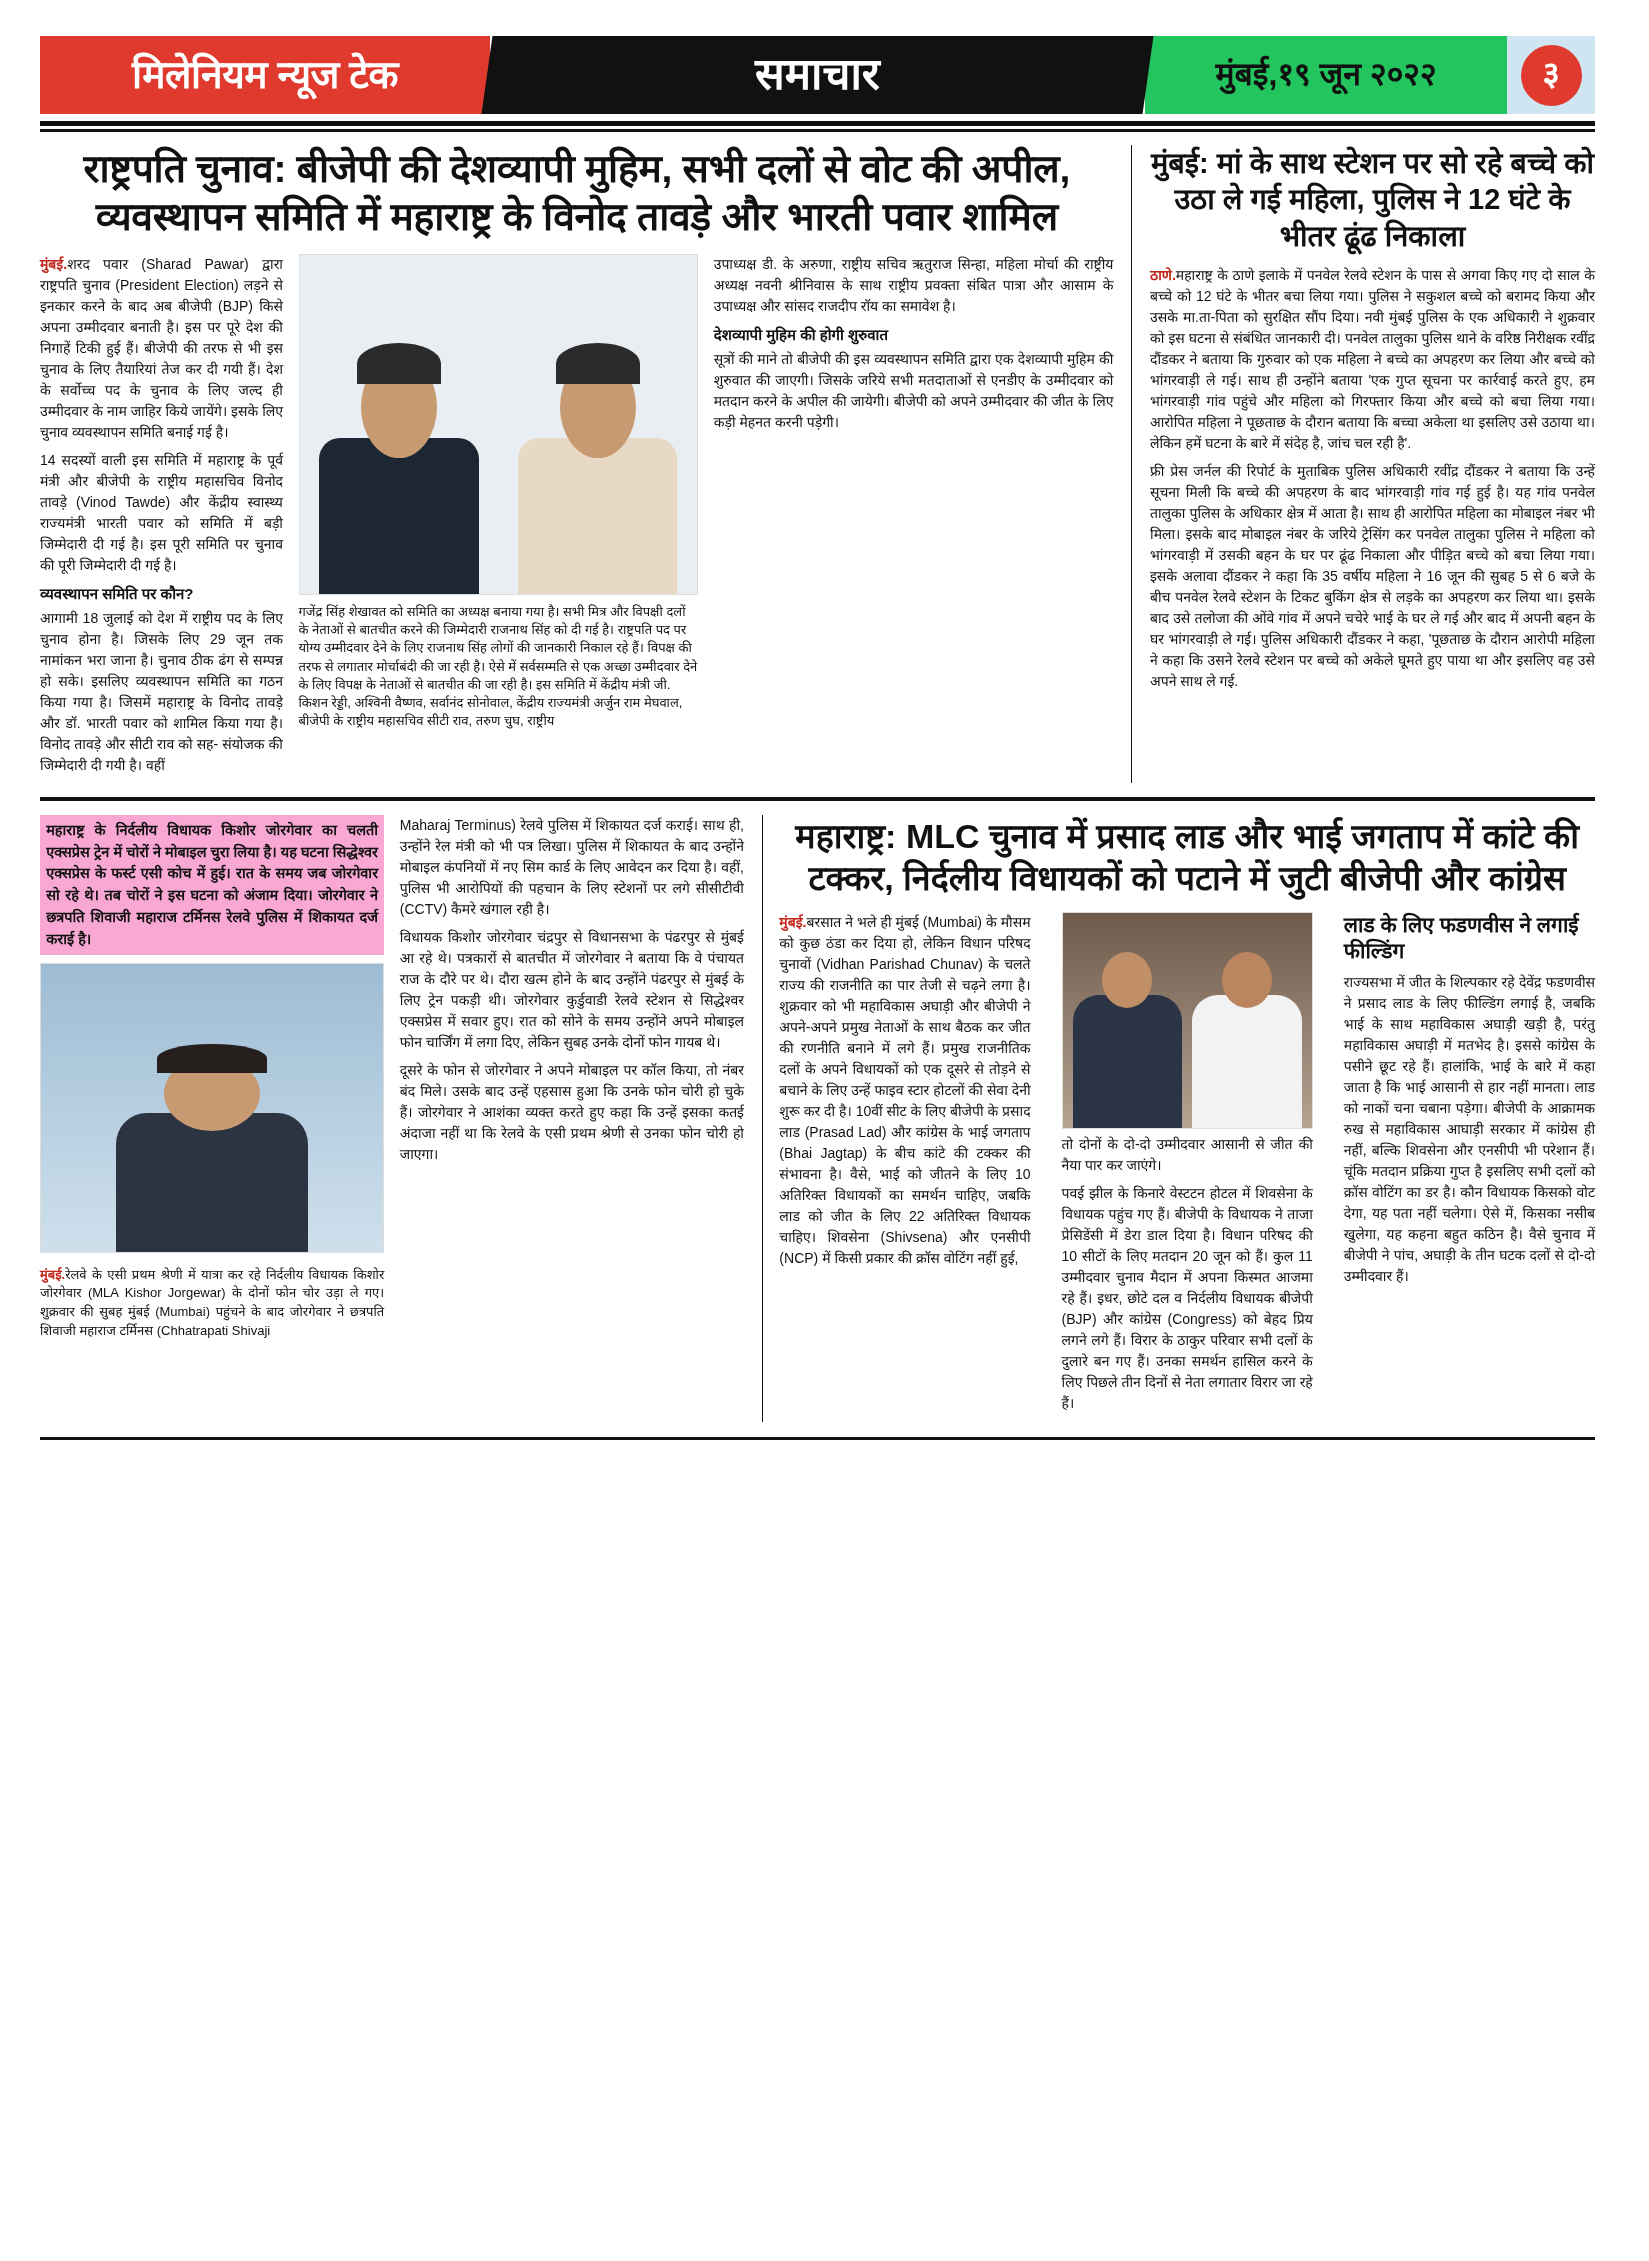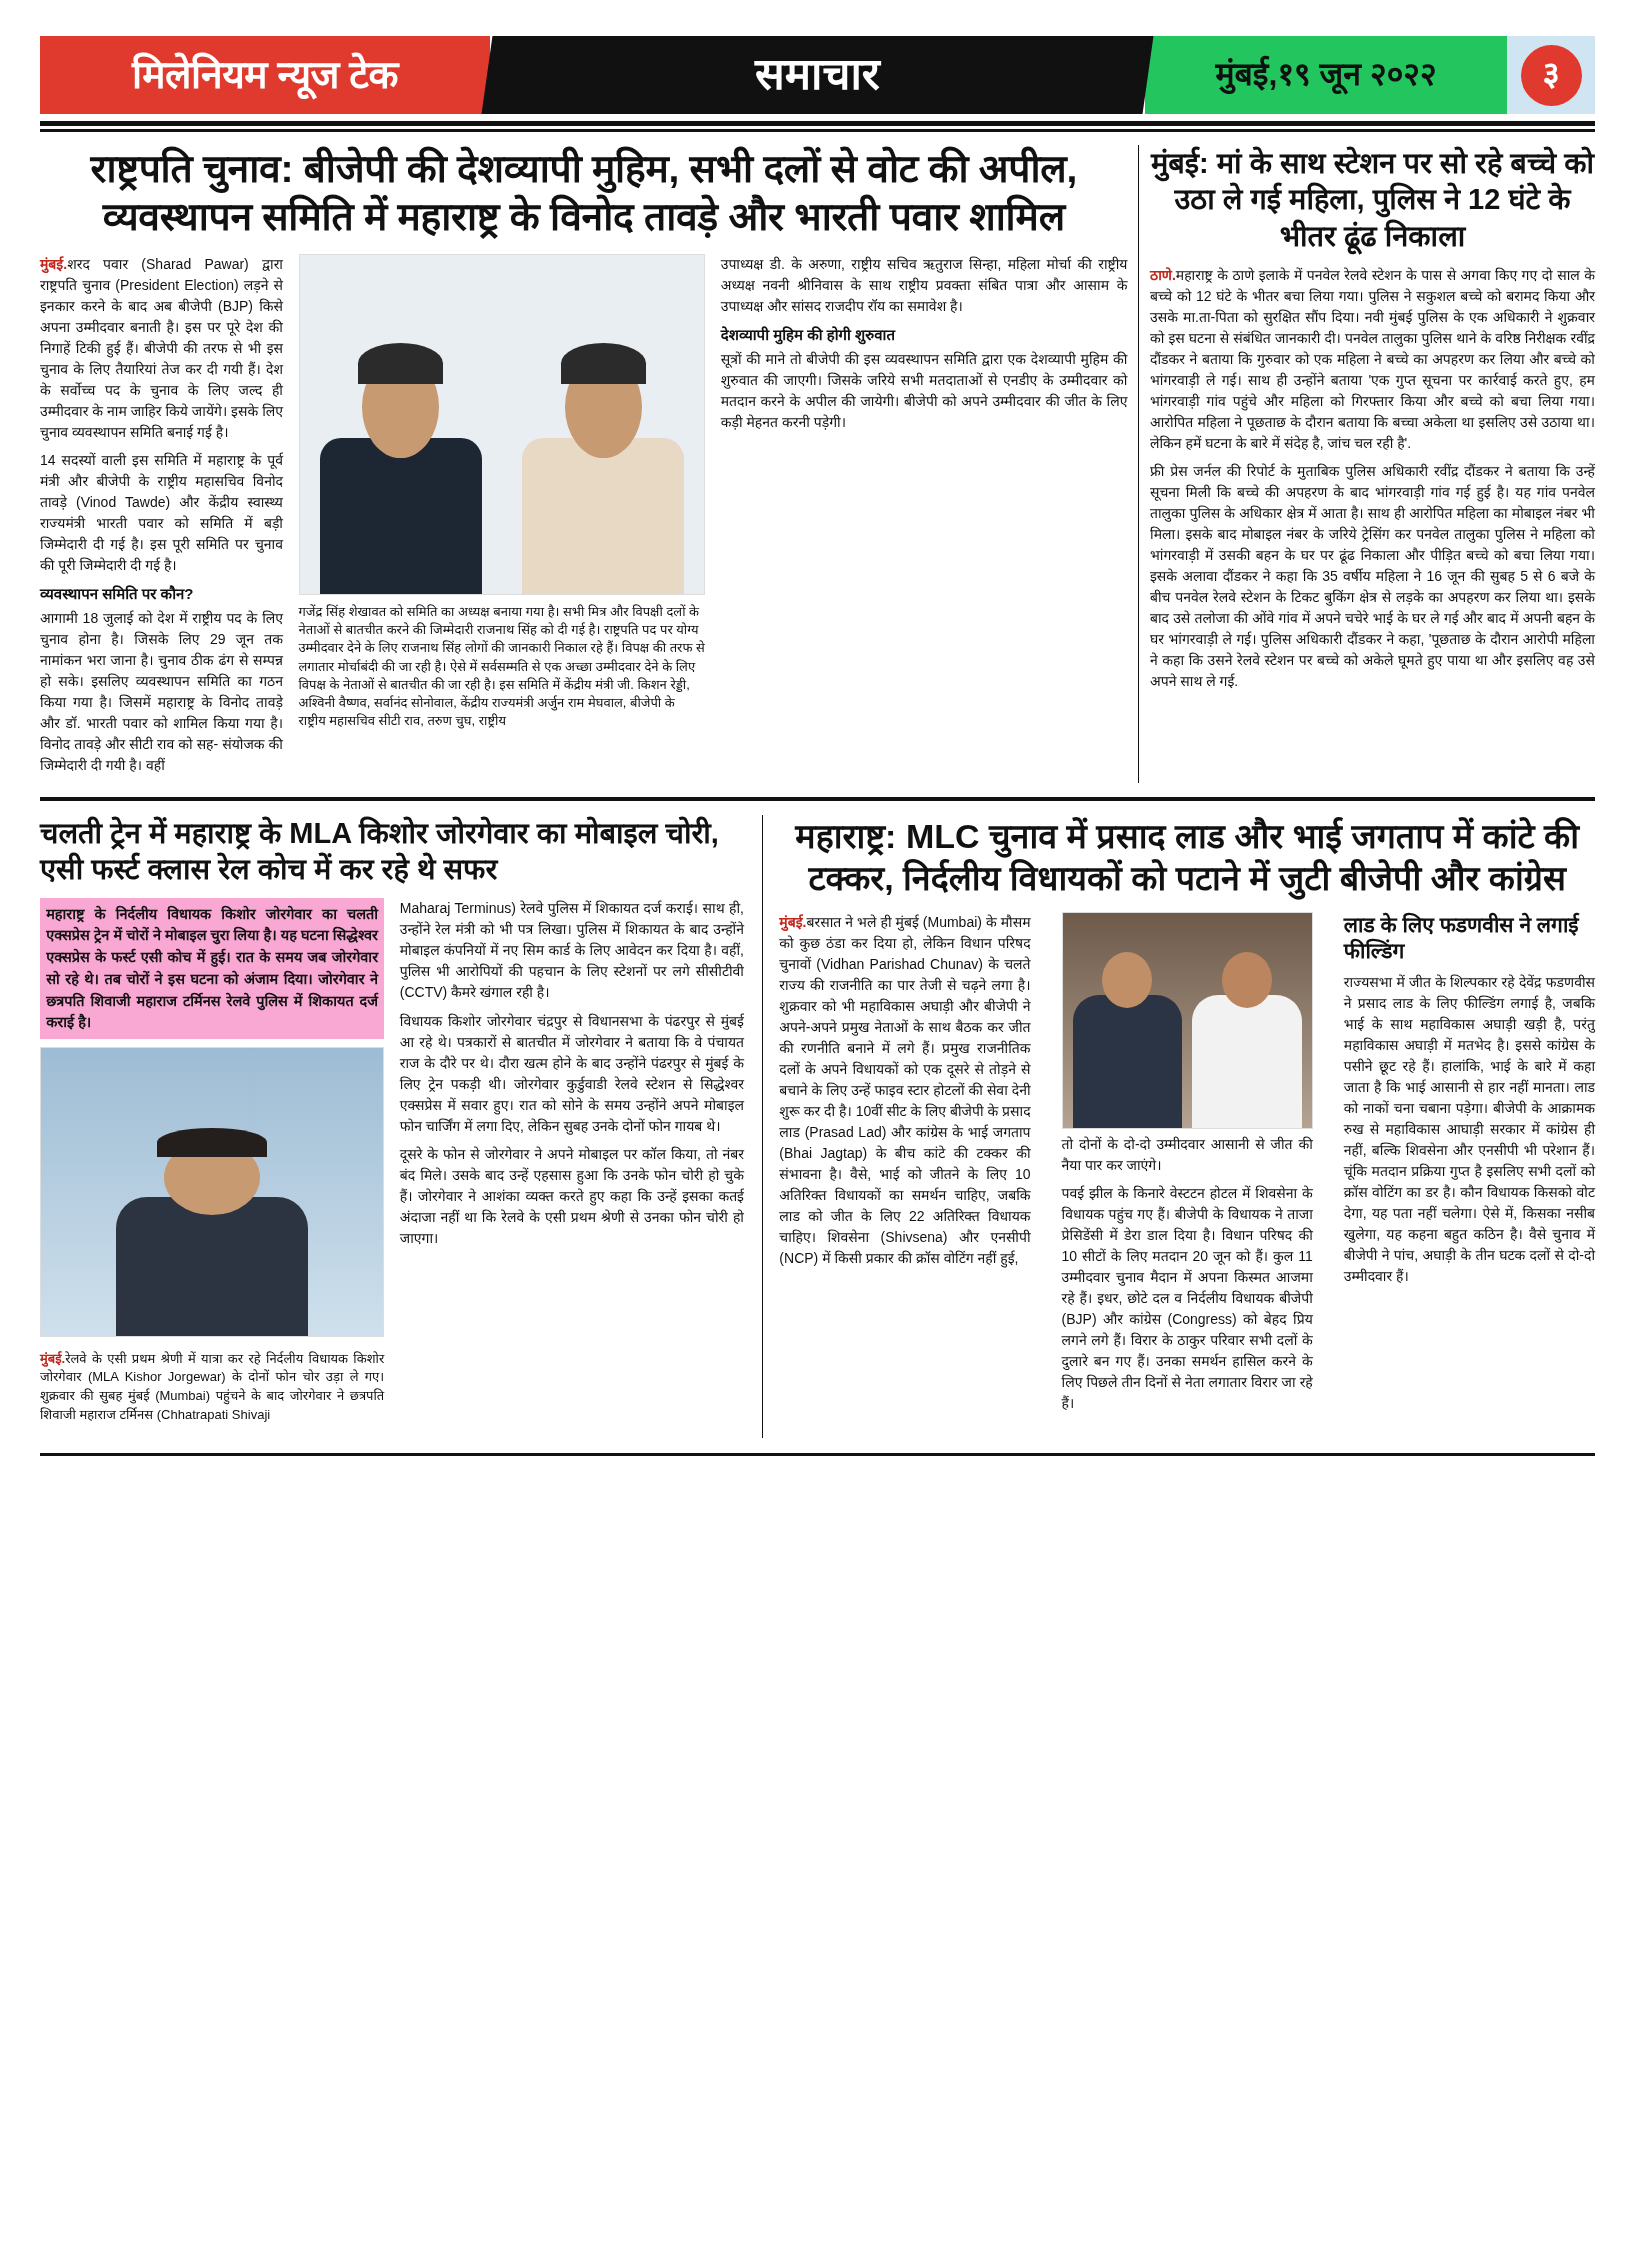--- a/index.html
+++ b/index.html
@@ -73,21 +73,21 @@
     width: 61px; height: 61px; border-radius: 50%;
     background: #e03a2f; color:#fff;
     display:flex; align-items:center; justify-content:center;
     font-size: 33px; font-weight: 700;
     padding-bottom: 4.1px;
   }
   .rule-thick { height: 5.2px; background:#111; margin: 7.2px 0 3.1px 0; }
   .rule-thin  { height: 2.1px;  background:#111; margin-bottom: 13.5px; }
 
   
-  .top-wrap { display:flex; gap: 11px; }
+  .top-wrap { display:flex; gap: 18px; }
   .col-left { flex: 1 1 auto; }
   .col-right { flex: 0 0 445px; }
 
   .vdiv { width:2.1px; background:#111; align-self: stretch; }
   .hdiv-thick { height:4.1px; background:#111; margin: 13.5px 0; }
 
   h1.headline {
     font-size: 39px;
     line-height: 1.22;
     font-weight: 700;
@@ -267,21 +267,20 @@
       </p>
       <p class="body">फ्री प्रेस जर्नल की रिपोर्ट के मुताबिक पुलिस अधिकारी रवींद्र दौंडकर ने बताया कि उन्हें सूचना मिली कि बच्चे की अपहरण के बाद भांगरवाड़ी गांव गई हुई है। यह गांव पनवेल तालुका पुलिस के अधिकार क्षेत्र में आता है। साथ ही आरोपित महिला का मोबाइल नंबर भी मिला। इसके बाद मोबाइल नंबर के जरिये ट्रेसिंग कर पनवेल तालुका पुलिस ने महिला को भांगरवाड़ी में उसकी बहन के घर पर ढूंढ निकाला और पीड़ित बच्चे को बचा लिया गया। इसके अलावा दौंडकर ने कहा कि 35 वर्षीय महिला ने 16 जून की सुबह 5 से 6 बजे के बीच पनवेल रेलवे स्टेशन के टिकट बुकिंग क्षेत्र से लड़के का अपहरण कर लिया था। इसके बाद उसे तलोजा की ओंवे गांव में अपने चचेरे भाई के घर ले गई और बाद में अपनी बहन के घर भांगरवाड़ी ले गई। पुलिस अधिकारी दौंडकर ने कहा, 'पूछताछ के दौरान आरोपी महिला ने कहा कि उसने रेलवे स्टेशन पर बच्चे को अकेले घूमते हुए पाया था और इसलिए वह उसे अपने साथ ले गई.</p>
     </div>
   </div>
 
   <div class="hdiv-thick"></div>
 
   <div class="bottom-wrap">
 
     <div class="bl">
-      <h2 class="headline-left">चलती ट्रेन में महाराष्ट्र के MLA किशोर जोरगेवार का मोबाइल चोरी, एसी फर्स्ट क्लास रेल कोच में कर रहे थे सफर</h2>
 
       <div class="story-cols-2">
         <div class="sc">
           <p class="boxed-lead">महाराष्ट्र के निर्दलीय विधायक किशोर जोरगेवार का चलती एक्सप्रेस ट्रेन में चोरों ने मोबाइल चुरा लिया है। यह घटना सिद्धेश्वर एक्सप्रेस के फर्स्ट एसी कोच में हुई। रात के समय जब जोरगेवार सो रहे थे। तब चोरों ने इस घटना को अंजाम दिया। जोरगेवार ने छत्रपति शिवाजी महाराज टर्मिनस रेलवे पुलिस में शिकायत दर्ज कराई है।</p>
           <div class="photo-block">
             <div class="p-bg" style="position:absolute;inset:0;background:linear-gradient(#9dbcd4,#cfe0ec);"></div>
             <div style="position:absolute;left:22%;right:22%;bottom:0;height:48%;background:#2c3442;border-radius:31px 31px 0 0;"></div>
             <div style="position:absolute;left:36%;right:36%;bottom:42%;height:26%;border-radius:50%;background:#c79a72;"></div>
             <div style="position:absolute;left:34%;right:34%;bottom:62%;height:10%;border-radius:50% 50% 0 0;background:#241f1c;"></div>
           </div>

